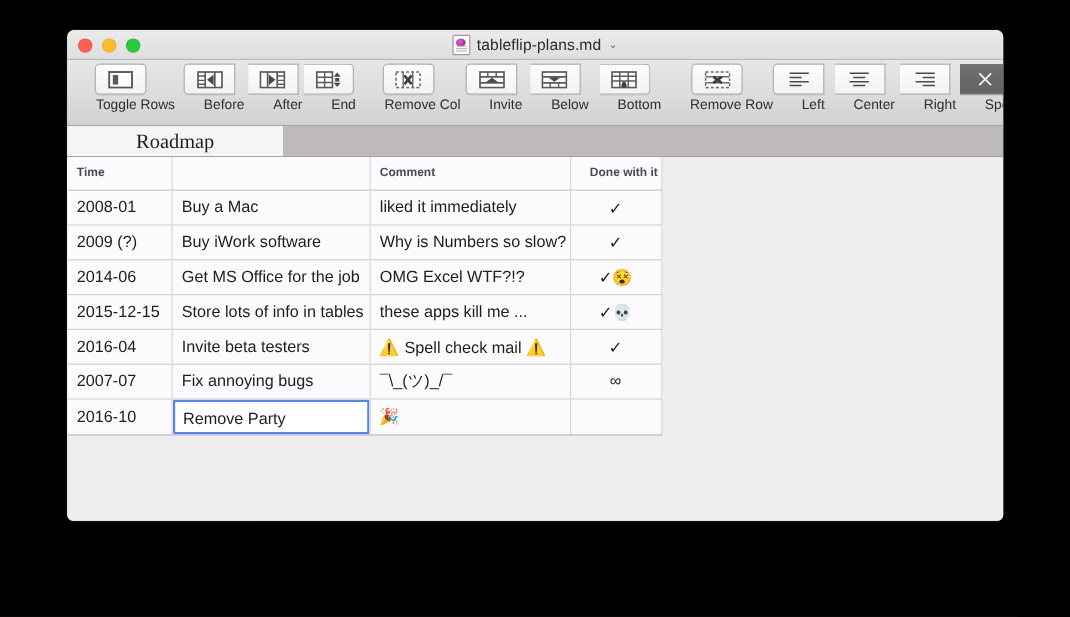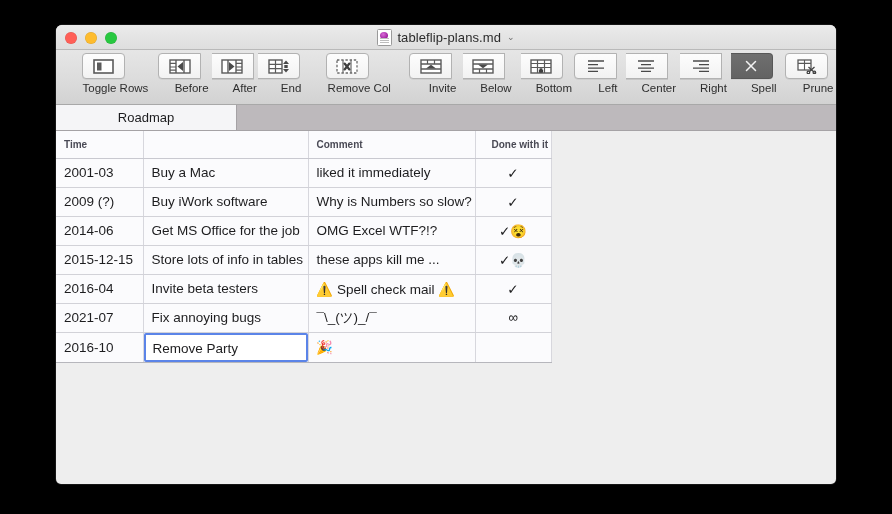--- a/index.html
+++ b/index.html
@@ -14,21 +14,21 @@
     font-family: "Liberation Sans", sans-serif;
     -webkit-font-smoothing: antialiased;
   }
 
   
   #window {
     position: absolute;
     left: 56px;
     top: 25px;
     width: 780px;
-    height: 459px;
+    height: 409px;
     background: #eeeeee;
     border-radius: 6px 6px 5px 5px;
     overflow: hidden;
     box-shadow: 0 0 0 0.5px #2a2a2a;
   }
 
   
   #titlebar {
     position: relative;
     height: 24px;
@@ -155,25 +155,26 @@
     background: #bdb9bc;
     border-bottom: 0.5px solid #a5a2a5;
     display: flex;
     align-items: stretch;
   }
   .tab {
     width: 180px;
     display: flex;
     align-items: center;
     justify-content: center;
-    font-size: 13px;
+    font-size: 17px;
     color: #3a3a3a;
     background: transparent;
     border-right: 0.5px solid #a5a2a5;
     cursor: default;
+    font-family: Liberation Serif, serif;
   }
   .tab.active {
     background: #f5f5f7;
     color: #1d1d1f;
   }
 
   
   #sheet {
     background: #eeeeee;
     height: 304px;
@@ -368,20 +369,36 @@
               <rect x="8.9" y="10.8" width="4.2" height="2.8"></rect>
             </g>
           </svg>
         </div>
         <div class="lbl">Bottom</div>
       </div>
     </div>
 
     <div class="spacer-sm"></div>
 
+    <div class="tgroup">
+      <div class="tbtn">
+        <div class="cap">
+          <svg class="ic" width="22" height="15" viewBox="0 0 22 15">
+            <rect x="1" y="1" width="20" height="13" fill="#fff" stroke="#6a6a6a" stroke-width="1.3" stroke-dasharray="2.4 1.8"></rect>
+            <line x1="1" y1="5" x2="21" y2="5" stroke="#6a6a6a" stroke-width="1.2"></line>
+            <line x1="1" y1="10" x2="21" y2="10" stroke="#6a6a6a" stroke-width="1.2"></line>
+            <g stroke="#3f3f3f" stroke-width="2.3" stroke-linecap="round">
+              <line x1="8.2" y1="5.4" x2="13.8" y2="9.6"></line>
+              <line x1="13.8" y1="5.4" x2="8.2" y2="9.6"></line>
+            </g>
+          </svg>
+        </div>
+        <div class="lbl">Remove Row</div>
+      </div>
+    </div>
 
     <div class="spacer-lg"></div>
 
     <div class="tgroup grp-tight">
       <div class="tbtn">
         <div class="cap">
           <svg class="ic" width="20" height="14" viewBox="0 0 20 14">
             <g stroke="#4a4a4a" stroke-width="1.3" stroke-linecap="butt">
               <line x1="2" y1="2" x2="18" y2="2"></line>
               <line x1="2" y1="5.6" x2="12" y2="5.6"></line>
@@ -472,21 +489,21 @@
       <thead>
         <tr>
           <th>Time</th>
           <th></th>
           <th>Comment</th>
           <th class="done">Done with it</th>
         </tr>
       </thead>
       <tbody>
         <tr>
-          <td>2001-03</td>
+          <td>2008-01</td>
           <td>Buy a Mac</td>
           <td>liked it immediately</td>
           <td class="done">✓</td>
         </tr>
         <tr>
           <td>2009 (?)</td>
           <td>Buy iWork software</td>
           <td>Why is Numbers so slow?</td>
           <td class="done">✓</td>
         </tr>
@@ -502,21 +519,21 @@
           <td>these apps kill me ...</td>
           <td class="done">✓💀</td>
         </tr>
         <tr>
           <td>2016-04</td>
           <td>Invite beta testers</td>
           <td>⚠️ Spell check mail ⚠️</td>
           <td class="done">✓</td>
         </tr>
         <tr>
-          <td>2021-07</td>
+          <td>2007-07</td>
           <td>Fix annoying bugs</td>
           <td>¯\_(ツ)_/¯</td>
           <td class="done">∞</td>
         </tr>
         <tr>
           <td>2016-10</td>
           <td>
             <span class="cell-edit">Remove Party</span>
           </td>
           <td>🎉</td>

